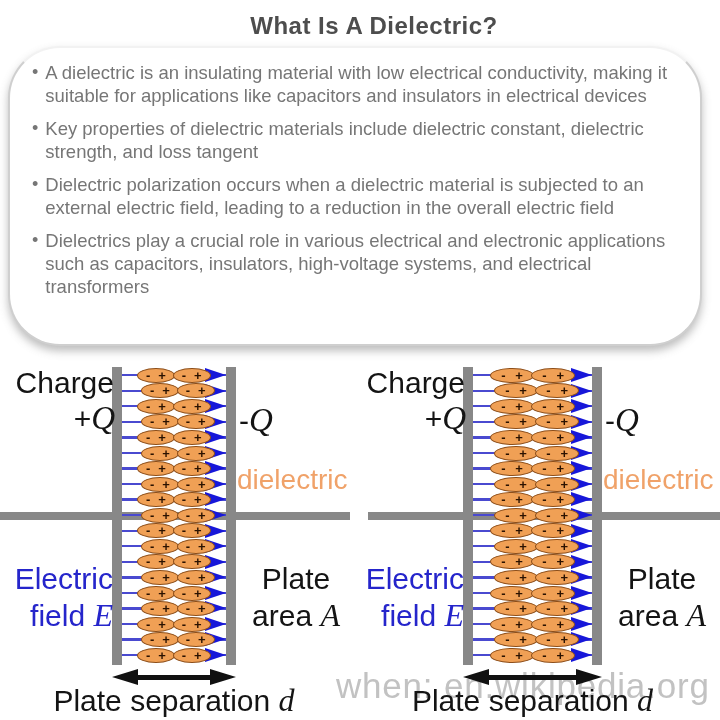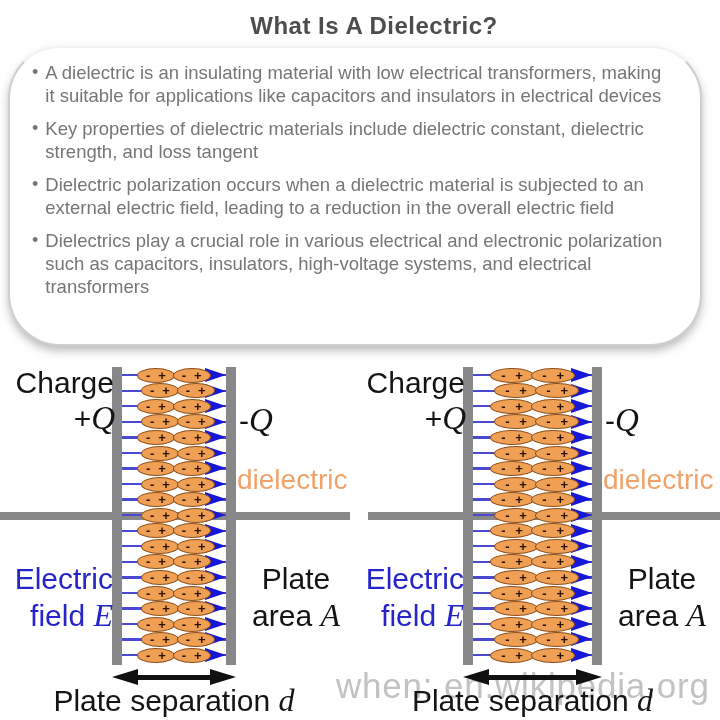--- a/index.html
+++ b/index.html
@@ -42,33 +42,33 @@
 </style>
 </head>
 <body>
 
 <div class="title">What Is A Dielectric?</div>
 
 <div class="card">
   <ul class="bullets">
       <li>
         <span class="dot">•</span>
-        <span class="btxt">A dielectric is an insulating material with low electrical transformers, making it suitable for applications like capacitors and insulators in electrical devices</span>
+        <span class="btxt">A dielectric is an insulating material with low electrical conductivity, making it suitable for applications like capacitors and insulators in electrical devices</span>
       </li>
       <li>
         <span class="dot">•</span>
         <span class="btxt">Key properties of dielectric materials include dielectric constant, dielectric strength, and loss tangent</span>
       </li>
       <li>
         <span class="dot">•</span>
         <span class="btxt">Dielectric polarization occurs when a dielectric material is subjected to an external electric field, leading to a reduction in the overall electric field</span>
       </li>
       <li>
         <span class="dot">•</span>
-        <span class="btxt">Dielectrics play a crucial role in various electrical and electronic polarization such as capacitors, insulators, high-voltage systems, and electrical transformers</span>
+        <span class="btxt">Dielectrics play a crucial role in various electrical and electronic applications such as capacitors, insulators, high-voltage systems, and electrical transformers</span>
       </li>
     </ul>
 </div>
 
 <div class="watermark">when: en.wikipedia.org</div>
 
 <div id="figure-layer">
     <div class="abs" style="left: 0px; top: 512px; width: 350px; height: 8px; background: rgb(136, 136, 136);"></div>
     <div class="abs" style="left: 122px; top: 374px; width: 104px; height: 2.4px; background: rgb(74, 74, 208);"></div>
     <div class="abs" style="left: 205px; top: 368px; width: 0px; height: 0px; border-top: 7px solid transparent; border-bottom: 7px solid transparent; border-left: 21px solid rgb(23, 23, 217);"></div>

